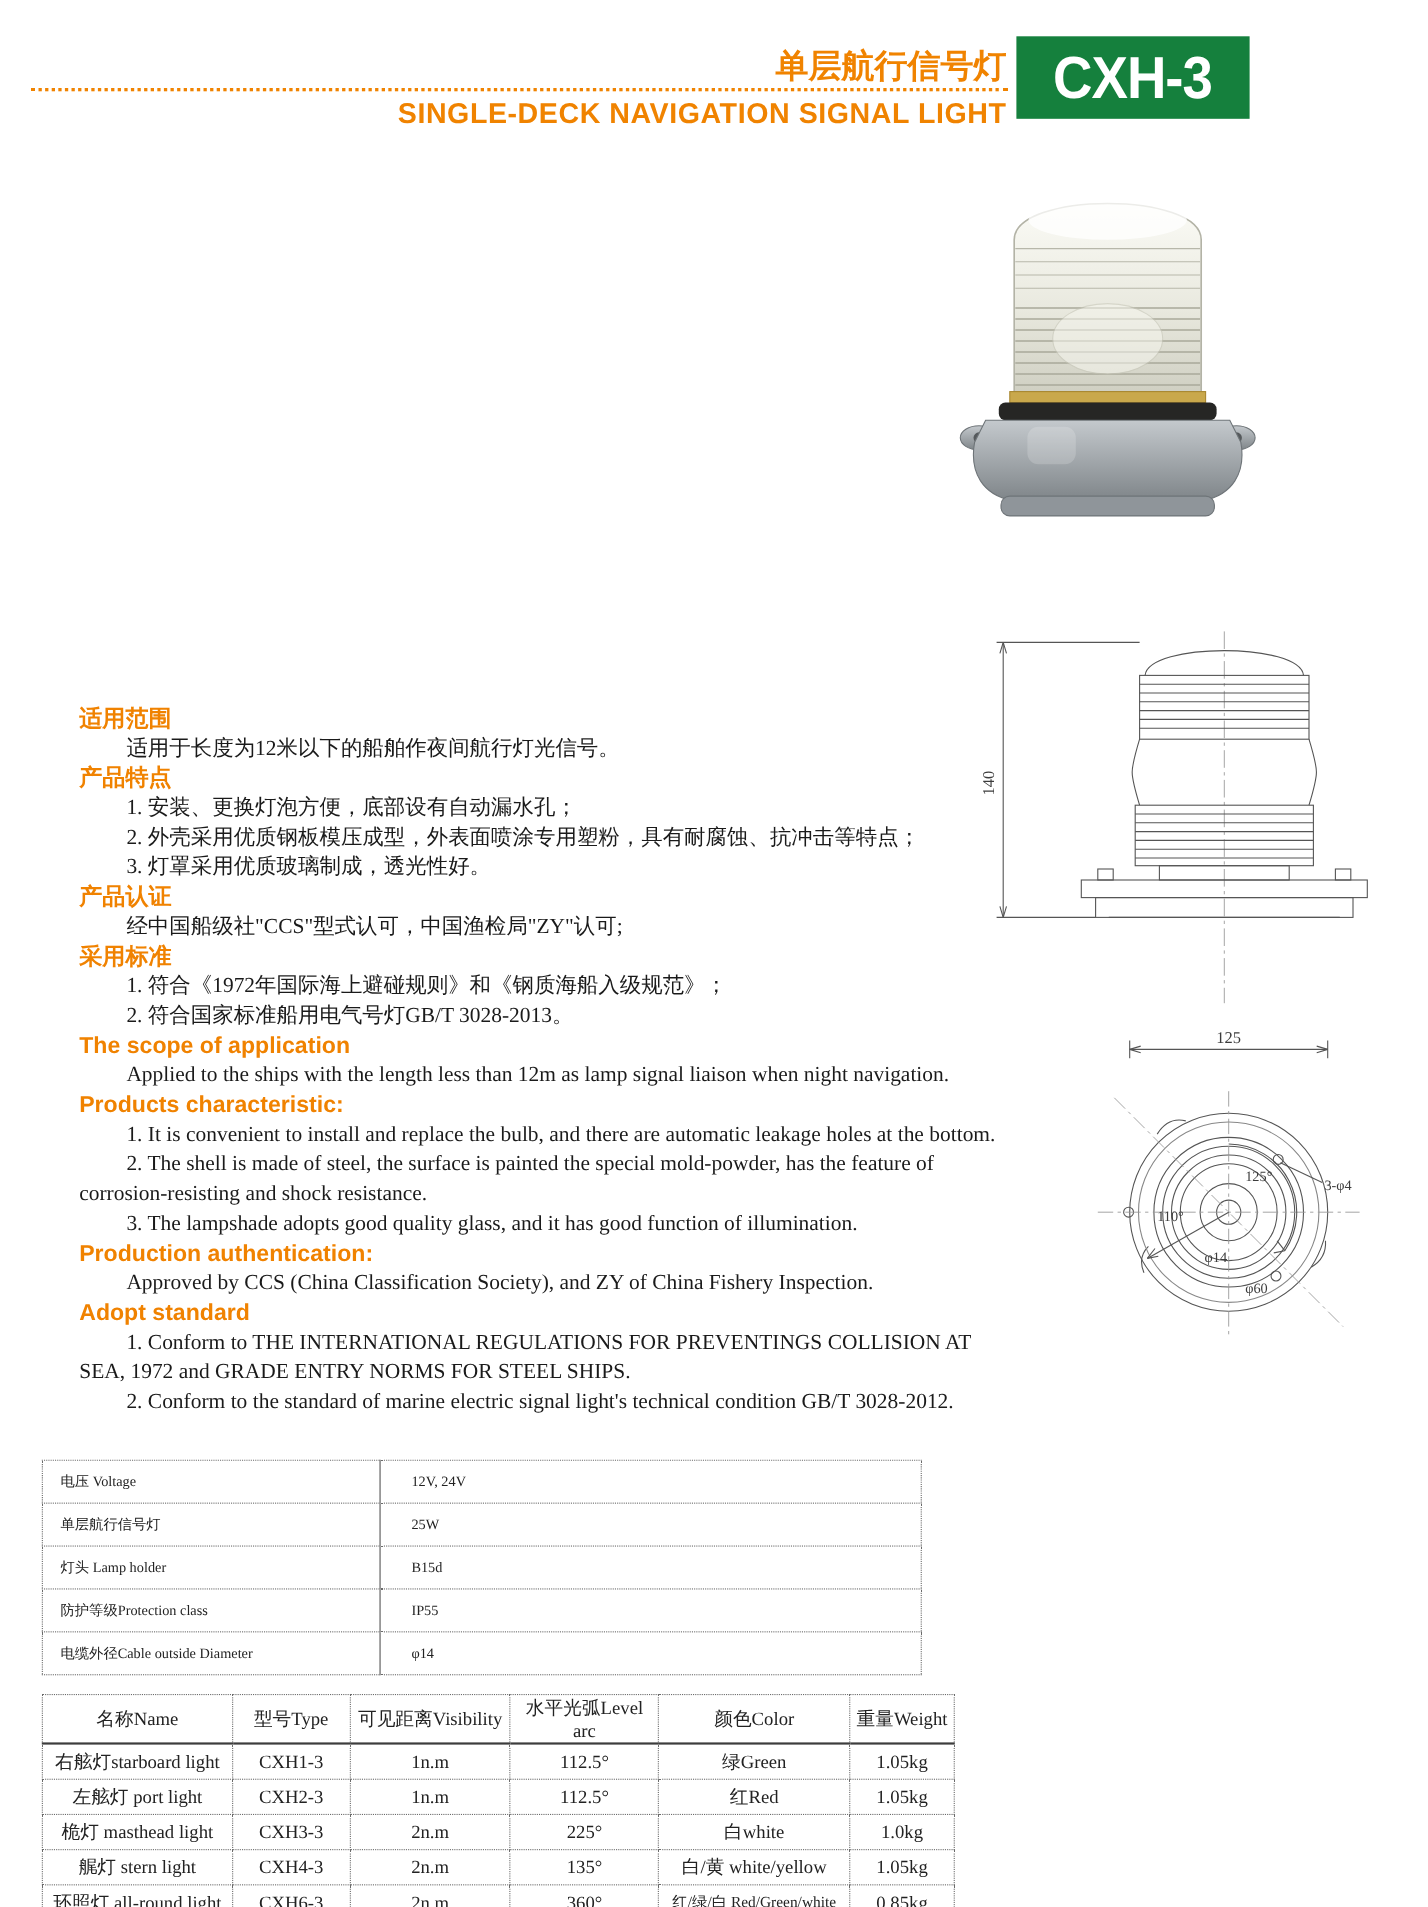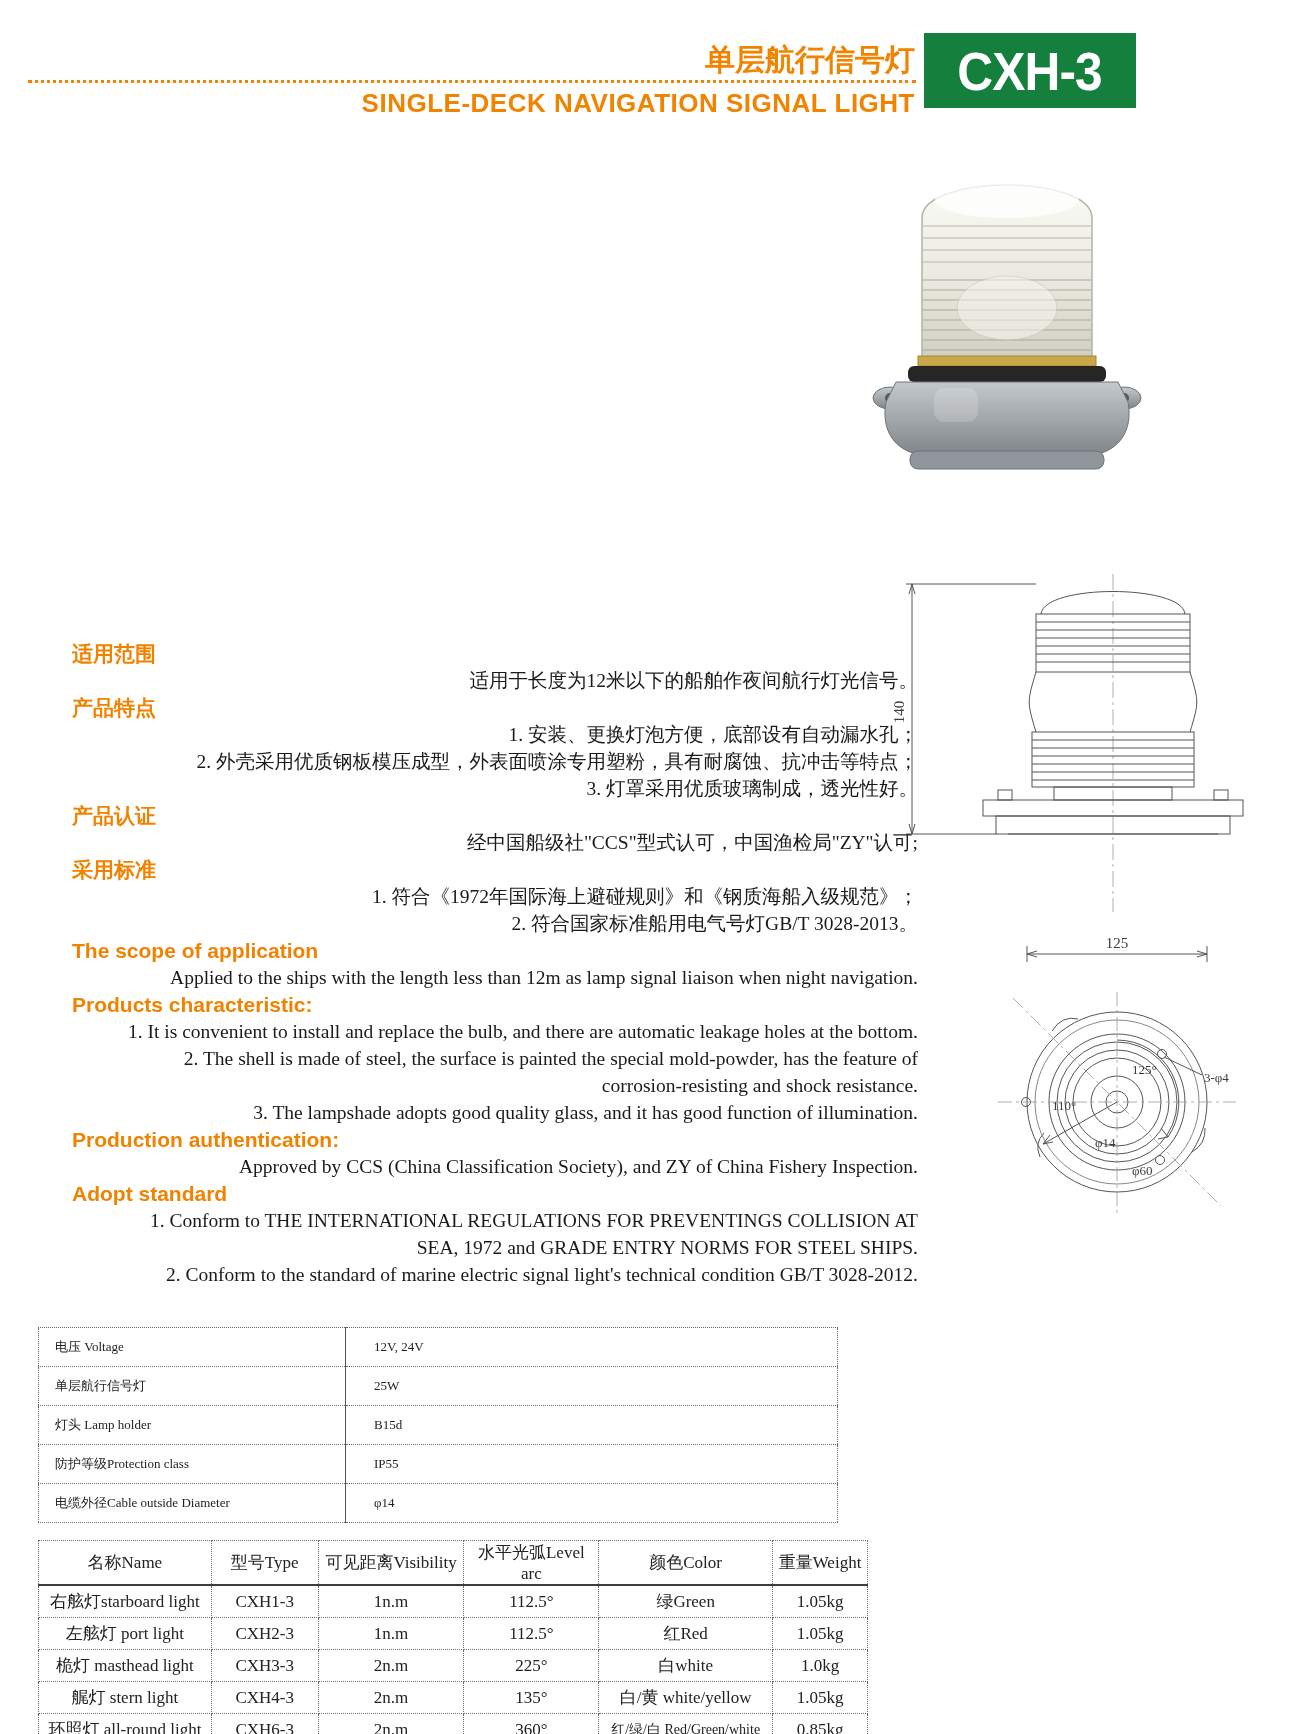--- a/index.html
+++ b/index.html
@@ -23,21 +23,21 @@
   
   .photo   { position:absolute; left:852px; top:158px; }
   .sideview{ position:absolute; left:878px; top:572px; }
   .botview { position:absolute; left:880px; top:932px; }
   svg text { font-family:"Liberation Serif", serif; fill:#3c3c3c; }
 
   
   .content { position:absolute; left:44px; top:640px; width:846px;margin-left:28px; }
   .sec .h  { font-family:"Liberation Sans", sans-serif; font-weight:bold; font-size:21px;
              line-height:27px; color:#f08200; }
-  .sec p   { margin:0; font-size:19.5px; line-height:27px; text-indent:2.2em; color:#1a1a1a;text-align:right; }
+  .sec p   { margin:0; font-size:19.5px; line-height:27px; text-indent:2.2em; color:#1a1a1a; }
 
   
   .spec { position:absolute; left:38px; top:1327px; width:800px; border-collapse:collapse;
           border:1.5px dotted #6a6a6a; }
   .spec td { border-top:1px dotted #6a6a6a; border-bottom:1px dotted #6a6a6a;
              height:36px; font-size:13px; color:#222; }
   .spec td.sl { width:289px; border-right:1px solid #555; padding-left:16px; }
   .spec td.sv { padding-left:28px; }
 
   

